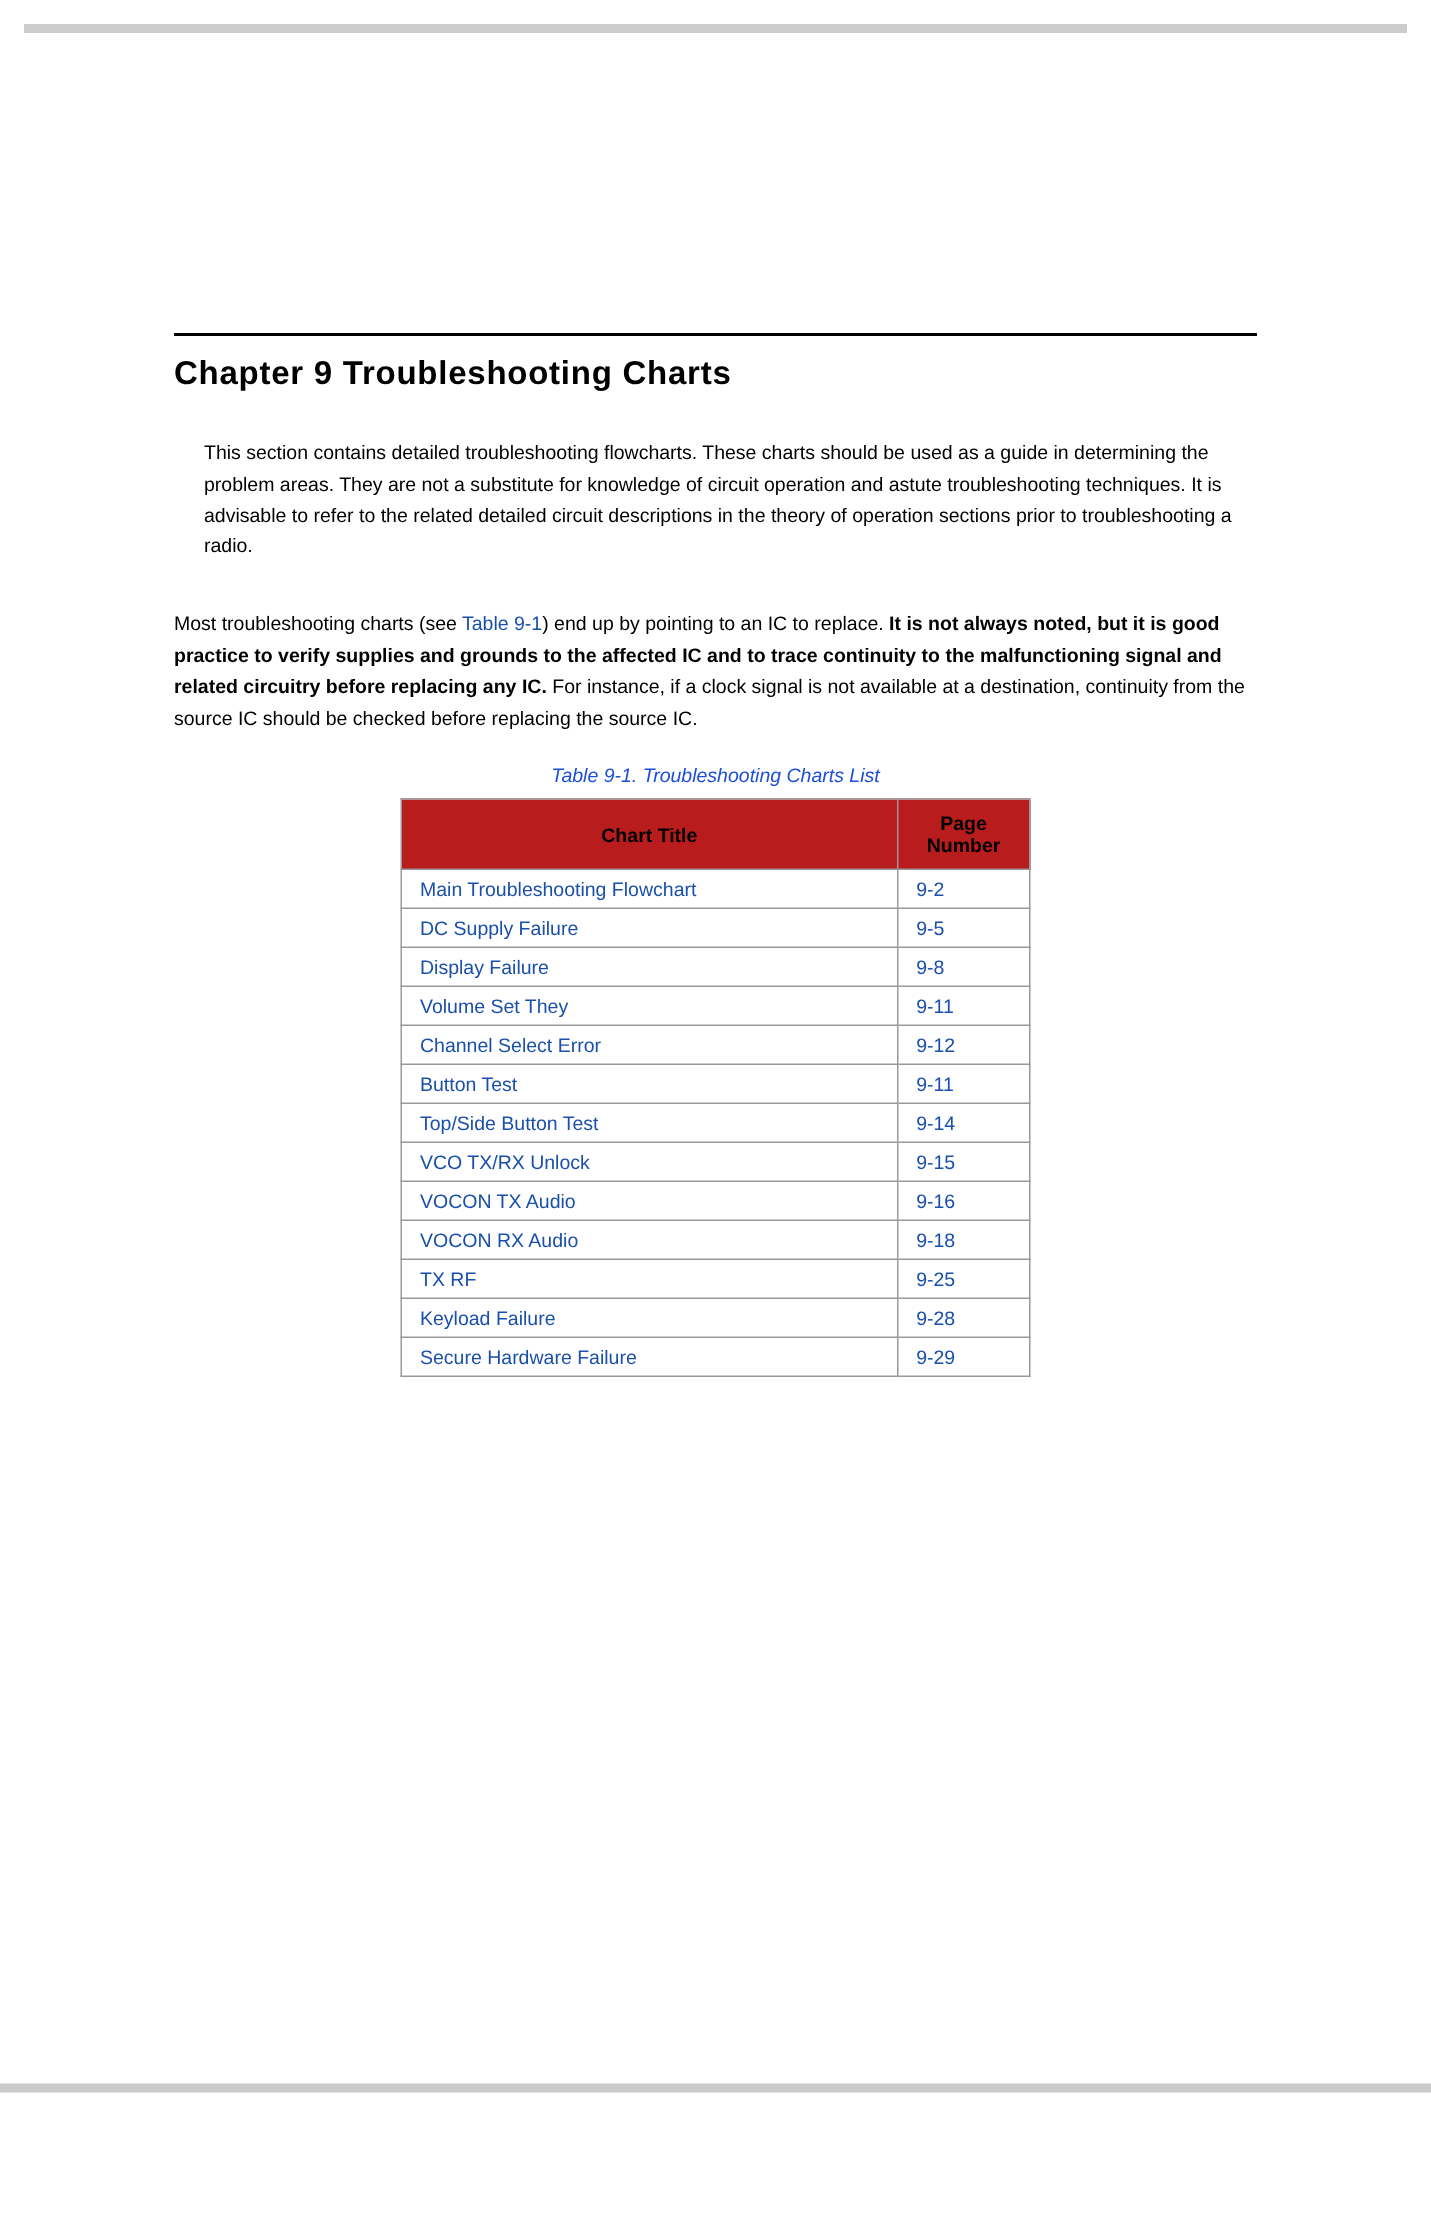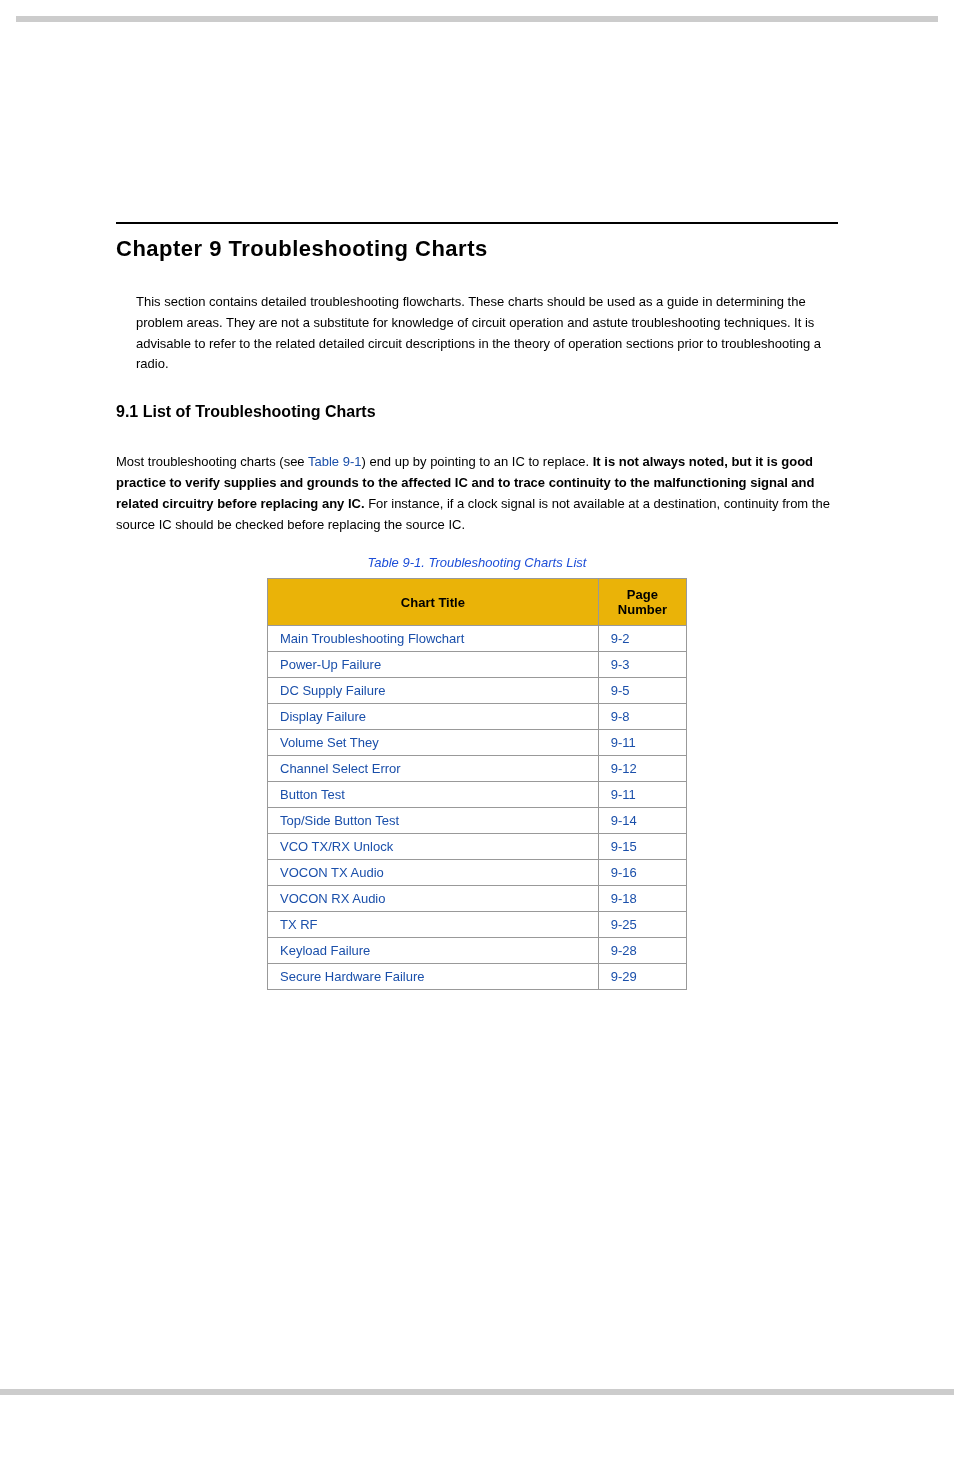--- a/index.html
+++ b/index.html
@@ -98,21 +98,21 @@
       margin-bottom: 40px;
     }
 
     .chart-table {
       border-collapse: collapse;
       width: 420px;
       border: 1px solid #999999;
     }
 
     .chart-table thead tr th {
-      background: #eab308;
+      background: #b91c1c;
       border: 1px solid #999999;
       padding: 8px 12px;
       font-size: 13px;
       font-weight: bold;
       text-align: center;
       color: #000000;
     }
 
     .chart-table thead tr th.chart-title-col {
       width: 300px;
@@ -152,24 +152,20 @@
   <div class="top-border"></div>
 
   <div class="content-area">
 
     <div class="chapter-header">
       <h1 class="chapter-title">Chapter 9    Troubleshooting Charts</h1>
     </div>
 
     <p class="intro-text">This section contains detailed troubleshooting flowcharts. These charts should be used as a guide in determining the problem areas. They are not a substitute for knowledge of circuit operation and astute troubleshooting techniques. It is advisable to refer to the related detailed circuit descriptions in the theory of operation sections prior to troubleshooting a radio.</p>
 
-    <h2 class="section-title">
-      <span>9.1</span>
-      <span>List of Troubleshooting Charts</span>
-    </h2>
 
     <p class="body-text">
       <span>Most troubleshooting charts (see </span><a class="table-ref-link">Table 9-1</a><span>) end up by pointing to an IC to replace. </span><strong>It is not always noted, but it is good practice to verify supplies and grounds to the affected IC and to trace continuity to the malfunctioning signal and related circuitry before replacing any IC.</strong><span> For instance, if a clock signal is not available at a destination, continuity from the source IC should be checked before replacing the source IC.</span>
     </p>
 
     <p class="table-caption">Table 9-1.  Troubleshooting Charts List</p>
 
     <div class="table-wrapper">
       <table class="chart-table">
         <thead>
@@ -177,24 +173,20 @@
             <th class="chart-title-col">Chart Title</th>
             <th class="page-num-col">Page<br>Number</th>
           </tr>
         </thead>
         <tbody id="table-body">
         <tr>
               <td class="chart-title-cell">Main Troubleshooting Flowchart</td>
               <td class="page-num-cell">9-2</td>
             </tr>
             <tr>
-              <td class="chart-title-cell">Power-Up Failure</td>
-              <td class="page-num-cell">9-3</td>
-            </tr>
-            <tr>
               <td class="chart-title-cell">DC Supply Failure</td>
               <td class="page-num-cell">9-5</td>
             </tr>
             <tr>
               <td class="chart-title-cell">Display Failure</td>
               <td class="page-num-cell">9-8</td>
             </tr>
             <tr>
               <td class="chart-title-cell">Volume Set They</td>
               <td class="page-num-cell">9-11</td>

